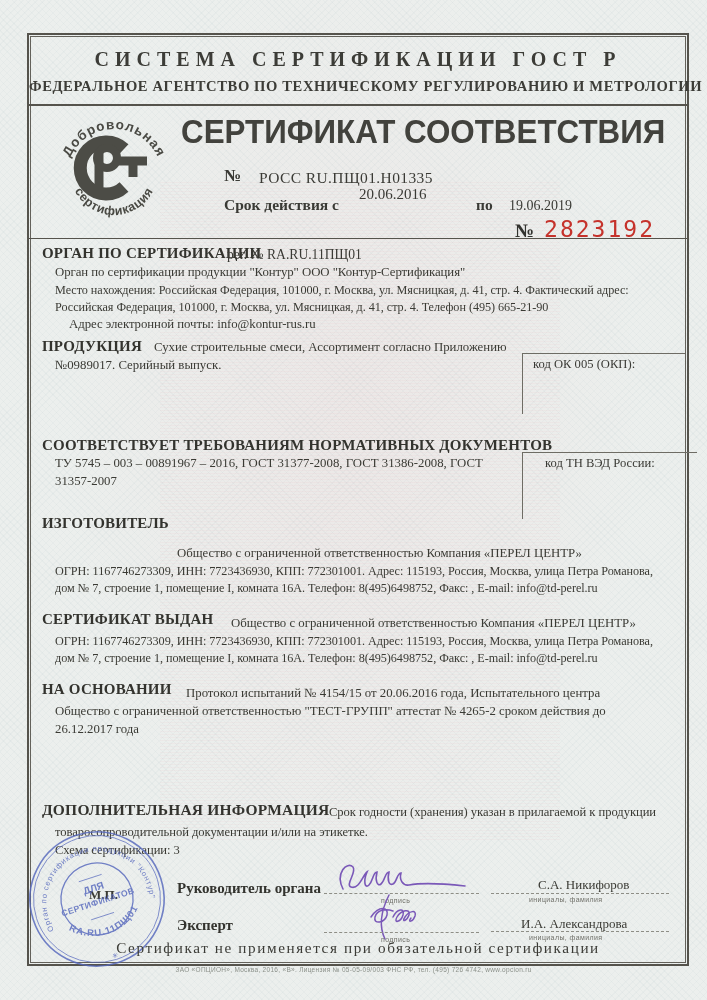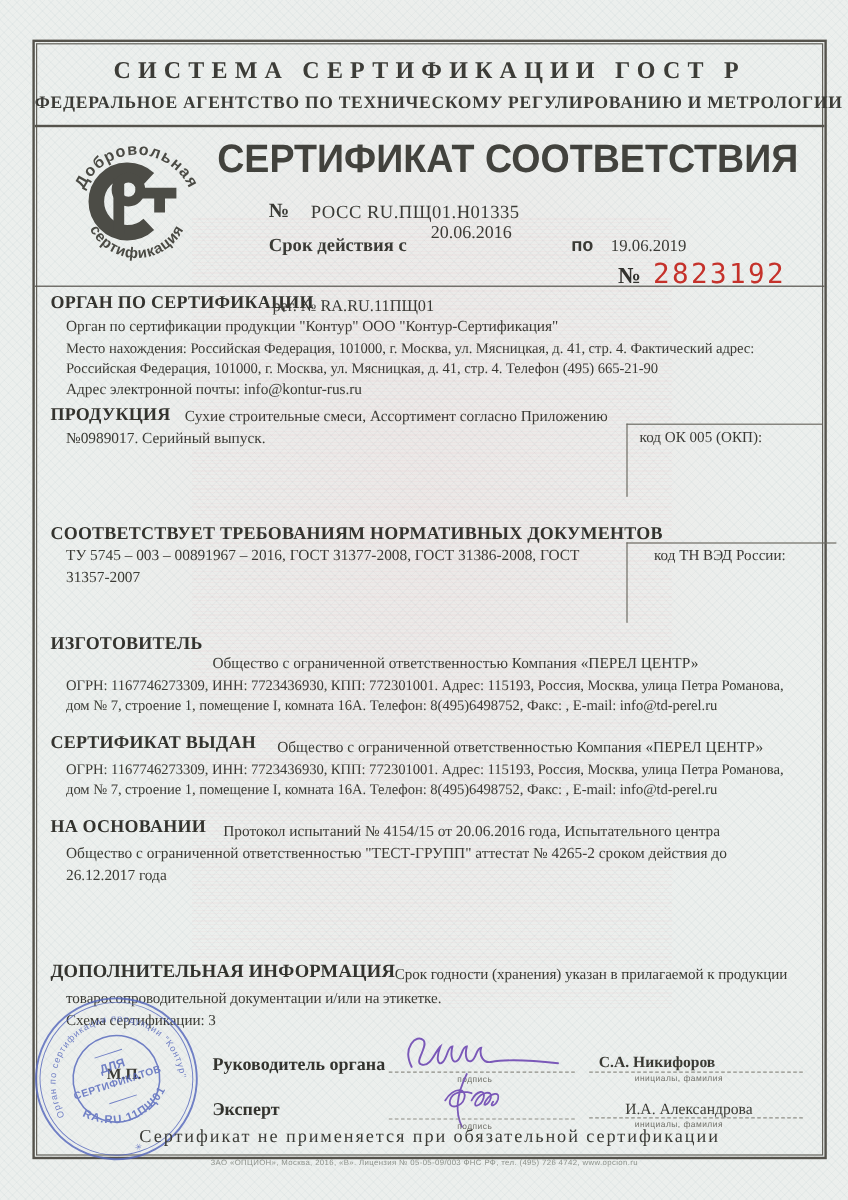--- a/index.html
+++ b/index.html
@@ -33,21 +33,21 @@
   .sys-title{left:0;top:13px;width:100%;text-align:center;font-weight:bold;font-size:20px;letter-spacing:6px;color:#3c3c37;}
   .agency{left:0;top:43px;width:100%;text-align:center;font-weight:bold;font-size:14.6px;letter-spacing:0.6px;color:#3c3c37;}
   .hr-top{left:0;top:69px;width:100%;border-top:2px solid #55534c;}
   .hr-mid{left:0;top:203px;width:100%;border-top:1.5px solid #55534c;}
 
   .doc-title{left:152px;top:78px;font-family:"Liberation Sans",sans-serif;font-weight:bold;font-size:33px;color:#42423d;transform:scaleX(.95);transform-origin:left;letter-spacing:0px;}
   .num-label{left:195px;top:131px;font-weight:bold;font-size:17px;}
   .num-value{left:230px;top:134px;font-size:15.5px;letter-spacing:0.4px;}
   .validity-label{left:195px;top:161px;font-weight:bold;font-size:15.5px;}
   .validity-from{left:330px;top:151px;font-size:15px;}
-  .validity-tolabel{left:447px;top:161px;font-weight:bold;font-size:15.5px;font-family:Liberation Mono, monospace;}
+  .validity-tolabel{left:447px;top:161px;font-weight:bold;font-size:15.5px;}
   .validity-to{left:480px;top:163px;font-size:14px;}
   .form-num{right:32px;top:181px;font-size:19px;display:flex;gap:10px;align-items:baseline;}
   .form-num .no{font-weight:bold;color:#33332f;}
   .form-num .digits{font-family:"DejaVu Sans Mono",monospace;font-size:23px;letter-spacing:2px;color:#c5322b;}
 
   .h-sec{font-weight:bold;font-size:15px;color:#33332e;letter-spacing:0.2px;}
   .t-body{font-size:12.2px;color:#3a3a34;letter-spacing:-0.05px;}
   .t-intro{font-size:12.8px;color:#3a3a34;}
 
   .code-box{position:absolute;left:493px;width:162px;border-top:1px solid #6e6c64;border-left:1px solid #6e6c64;background:transparent;}
@@ -113,37 +113,37 @@
       <span class="no">№</span>
       <span class="digits">2823192</span>
     </div>
     <div class="abs hr-mid"></div>
 
     <div class="abs h-sec" style="left:13px;top:210px;">ОРГАН ПО СЕРТИФИКАЦИИ</div>
     <div class="abs" style="left:198px;top:212px;font-size:13.6px;">рег. № RA.RU.11ПЩ01</div>
     <div class="abs t-body" style="left:26px;top:230px;font-size:12.8px;">Орган по сертификации продукции   "Контур" ООО "Контур-Сертификация"</div>
     <div class="abs t-body" style="left:26px;top:248px;">Место нахождения: Российская Федерация, 101000, г. Москва, ул. Мясницкая, д. 41, стр. 4. Фактический адрес:</div>
     <div class="abs t-body" style="left:26px;top:265px;">Российская Федерация, 101000, г. Москва, ул. Мясницкая, д. 41, стр. 4. Телефон (495) 665-21-90</div>
-    <div class="abs t-body" style="left:26px;top:282px;font-size:12.8px;">Адрес электронной почты:  info@kontur-rus.ru</div>
+    <div class="abs t-body" style="left:40px;top:282px;font-size:12.8px;">Адрес электронной почты:  info@kontur-rus.ru</div>
 
     <div class="abs h-sec" style="left:13px;top:303px;">ПРОДУКЦИЯ</div>
     <div class="abs t-intro" style="left:125px;top:305px;">Сухие строительные смеси, Ассортимент согласно Приложению</div>
     <div class="abs t-intro" style="left:26px;top:323px;">№0989017. Серийный выпуск.</div>
     <div class="code-box" style="top:318px;height:60px;">
       <div class="cb-label">код ОК 005 (ОКП):</div>
     </div>
 
     <div class="abs h-sec" style="left:13px;top:402px;">СООТВЕТСТВУЕТ ТРЕБОВАНИЯМ НОРМАТИВНЫХ ДОКУМЕНТОВ</div>
     <div class="abs t-intro" style="left:26px;top:421px;">ТУ 5745 – 003 – 00891967 – 2016, ГОСТ 31377-2008, ГОСТ 31386-2008, ГОСТ</div>
     <div class="abs t-intro" style="left:26px;top:439px;">31357-2007</div>
     <div class="code-box" style="top:417px;height:66px;padding-left:12px;">
       <div class="cb-label">код ТН ВЭД России:</div>
     </div>
 
-    <div class="abs h-sec" style="left:13px;top:494px;">ИЗГОТОВИТЕЛЬ</div>
+    <div class="abs h-sec" style="left:13px;top:480px;">ИЗГОТОВИТЕЛЬ</div>
     <div class="abs t-intro" style="left:148px;top:511px;">Общество с ограниченной ответственностью Компания «ПЕРЕЛ ЦЕНТР»</div>
     <div class="abs t-body" style="left:26px;top:529px;">ОГРН: 1167746273309, ИНН: 7723436930, КПП: 772301001. Адрес: 115193, Россия, Москва, улица Петра Романова,</div>
     <div class="abs t-body" style="left:26px;top:546px;">дом № 7, строение 1, помещение I, комната 16А. Телефон: 8(495)6498752, Факс: , E-mail: info@td-perel.ru</div>
 
     <div class="abs h-sec" style="left:13px;top:576px;">СЕРТИФИКАТ ВЫДАН</div>
     <div class="abs t-intro" style="left:202px;top:581px;">Общество с ограниченной ответственностью Компания «ПЕРЕЛ ЦЕНТР»</div>
     <div class="abs t-body" style="left:26px;top:599px;">ОГРН: 1167746273309,  ИНН: 7723436930, КПП: 772301001. Адрес: 115193, Россия, Москва, улица Петра Романова,</div>
     <div class="abs t-body" style="left:26px;top:616px;">дом № 7, строение 1, помещение I, комната 16А. Телефон: 8(495)6498752, Факс: , E-mail: info@td-perel.ru</div>
 
     <div class="abs h-sec" style="left:13px;top:646px;">НА ОСНОВАНИИ</div>
@@ -183,21 +183,21 @@
         </g>
       </svg>
     </div>
 
     <div class="abs sig-role" style="left:148px;top:845px;">Руководитель органа</div>
     <svg class="sig-svg" style="left:300px;top:824px;" width="150" height="40" viewBox="0 0 150 40">
       <path d="M14,30 C6,14 18,2 24,8 C28,13 16,26 22,28 C30,31 34,16 38,13 C34,23 36,30 40,26 C44,22 44,13 48,13 C46,21 48,28 52,25 C56,22 56,13 60,13 C58,21 60,27 64,25 C68,23 68,14 72,14 C70,21 74,27 80,26 C96,23 118,25 136,27" stroke="#7a58b8" stroke-width="1.6" fill="none" stroke-linecap="round"></path>
     </svg>
     <div class="sig-line" style="left:295px;top:858px;width:155px;"></div>
     <div class="sig-caption" style="left:352px;top:862px;">подпись</div>
-    <div class="sig-name" style="left:470px;top:842px;font-weight:bold;">С.А. Никифоров</div>
+    <div class="sig-name" style="left:509px;top:842px;">С.А. Никифоров</div>
     <div class="sig-line" style="left:462px;top:858px;width:178px;"></div>
     <div class="sig-caption" style="left:500px;top:861px;">инициалы, фамилия</div>
 
     <div class="abs sig-role" style="left:148px;top:882px;">Эксперт</div>
     <svg class="sig-svg" style="left:320px;top:858px;" width="90" height="48" viewBox="0 0 90 48">
       <path d="M40,2 C32,18 30,34 36,46 M22,24 C30,12 40,14 38,22 C36,30 24,32 26,24 C28,16 38,16 44,18 M44,24 C48,16 56,14 54,22 C52,29 44,31 48,24 C52,17 62,15 60,22 C58,28 52,30 56,24 C60,18 68,16 66,23 C64,29 58,30 62,25" stroke="#7a58b8" stroke-width="1.5" fill="none" stroke-linecap="round"></path>
     </svg>
     <div class="sig-line" style="left:295px;top:897px;width:155px;"></div>
     <div class="sig-caption" style="left:352px;top:901px;">подпись</div>
     <div class="sig-name" style="left:492px;top:881px;">И.А. Александрова</div>

